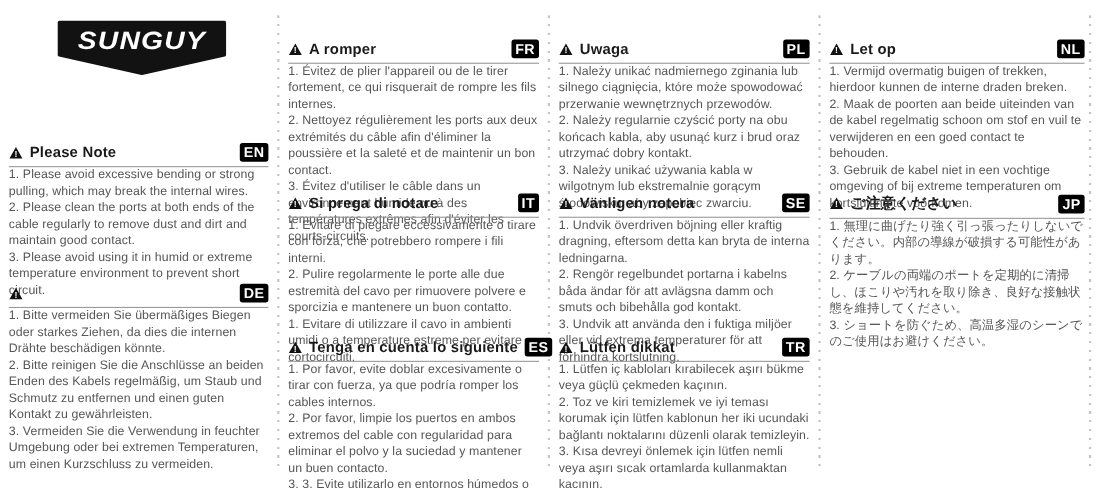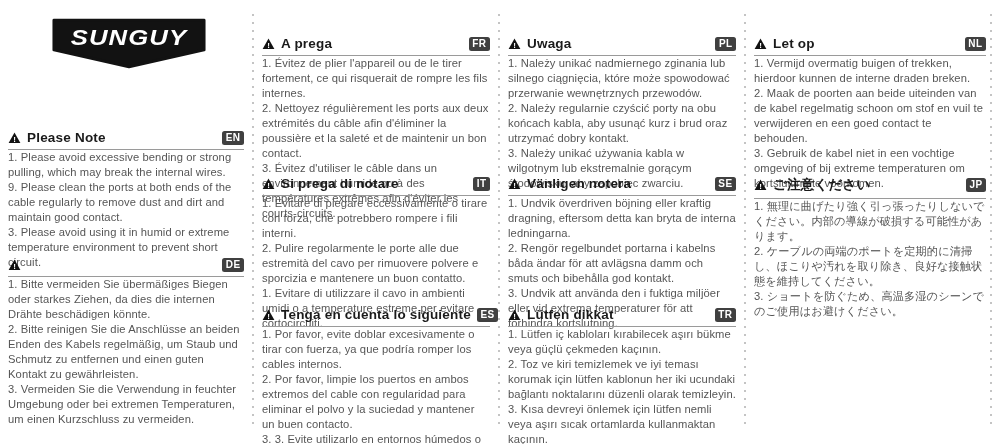--- a/index.html
+++ b/index.html
@@ -36,23 +36,23 @@
   .sec-title {
     margin: 0;
     font-size: 13.5px;
     font-weight: 700;
     color: #1a1a1a;
     letter-spacing: 0.2px;
     white-space: nowrap;
   }
   .lang-badge {
     margin-left: auto;
-    background: #404040;
+    background: #000000;
     color: #ffffff;
-    font-size: 10px;
+    font-size: 13px;
     font-weight: 700;
     line-height: 1;
     padding: 2px 3.5px;
     border-radius: 2.5px;
     letter-spacing: 0.4px;
   }
   .sec-body { margin-top: 0; }
   .sec-body p {
     margin: 0;
     font-size: 11.2px;
@@ -83,21 +83,21 @@
       <div class="sec-head">
         <svg class="warn-icon" width="13" height="12" viewBox="0 0 13 12">
           <path d="M6.5 0.6 L12.4 11 H0.6 Z" fill="#121212"></path>
           <text x="6.5" y="9.6" text-anchor="middle" font-size="8" font-weight="bold" fill="#ffffff">!</text>
         </svg>
         <h2 class="sec-title">Please Note</h2>
         <span class="lang-badge">EN</span>
       </div>
       <div class="sec-body">
         <p>1. Please avoid excessive bending or strong pulling, which may break the internal wires.</p>
-        <p>9. Please clean the ports at both ends of the cable regularly to remove dust and dirt and maintain good contact.</p>
+        <p>2. Please clean the ports at both ends of the cable regularly to remove dust and dirt and maintain good contact.</p>
         <p>3. Please avoid using it in humid or extreme temperature environment to prevent short circuit.</p>
       </div>
     </section>
 
     <section class="lang-section" style="top:258px">
       <div class="sec-head">
         <svg class="warn-icon" width="13" height="12" viewBox="0 0 13 12">
           <path d="M6.5 0.6 L12.4 11 H0.6 Z" fill="#121212"></path>
           <text x="6.5" y="9.6" text-anchor="middle" font-size="8" font-weight="bold" fill="#ffffff">!</text>
         </svg>
@@ -111,21 +111,21 @@
     </section>
   </div>
 
   <div class="col col-2">
     <section class="lang-section" style="top:36px">
       <div class="sec-head">
         <svg class="warn-icon" width="13" height="12" viewBox="0 0 13 12">
           <path d="M6.5 0.6 L12.4 11 H0.6 Z" fill="#121212"></path>
           <text x="6.5" y="9.6" text-anchor="middle" font-size="8" font-weight="bold" fill="#ffffff">!</text>
         </svg>
-        <h2 class="sec-title">A prega</h2>
+        <h2 class="sec-title">A romper</h2>
         <span class="lang-badge">FR</span>
       </div>
       <div class="sec-body">
         <p>1. Évitez de plier l'appareil ou de le tirer fortement, ce qui risquerait de rompre les fils internes.</p>
         <p>2. Nettoyez régulièrement les ports aux deux extrémités du câble afin d'éliminer la poussière et la saleté et de maintenir un bon contact.</p>
         <p>3. Évitez d'utiliser le câble dans un environnement humide ou à des températures extrêmes afin d'éviter les courts-circuits.</p>
       </div>
     </section>
 
     <section class="lang-section" style="top:176px">

